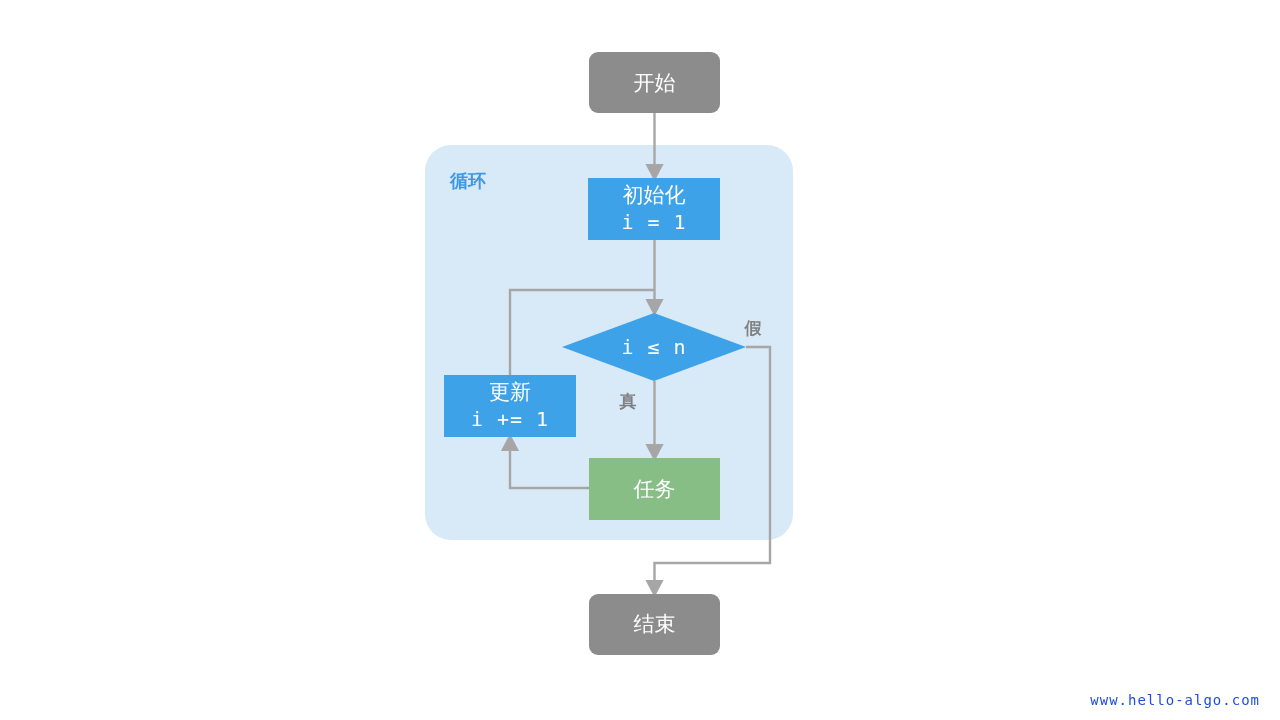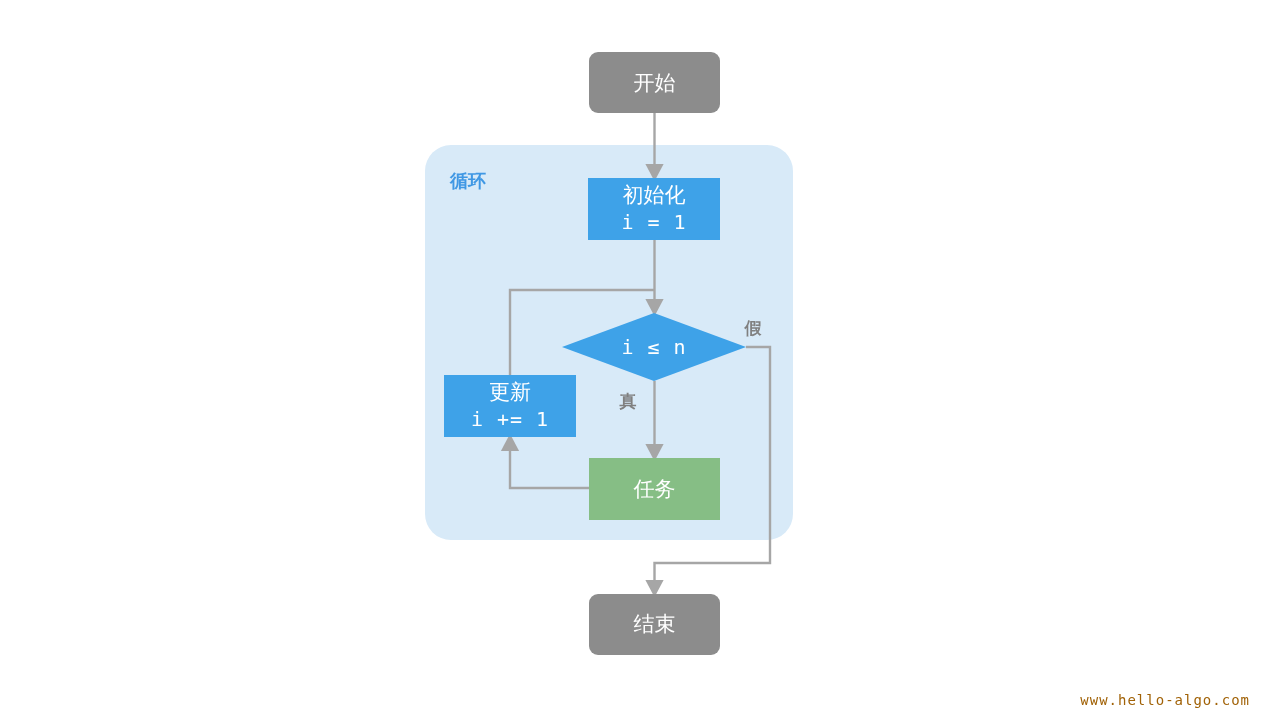--- a/index.html
+++ b/index.html
@@ -59,25 +59,25 @@
     text-anchor: start;
     dominant-baseline: middle;
   }
   .edge {
     stroke: #A6A6A6;
     stroke-width: 2.4;
     fill: none;
   }
   .watermark {
     position: absolute;
-    right: 30px;
+    right: 20px;
     bottom: 12px;
     font-family: "DejaVu Sans Mono", "Liberation Mono", monospace;
     font-size: 14px;
-    color: #a16207;
+    color: #1d4ed8;
     letter-spacing: 1px;
     white-space: nowrap;
   }
 </style>
 </head>
 <body>
 
 <div id="diagram-root">
 
   <svg class="flow" viewBox="0 0 1280 720">

